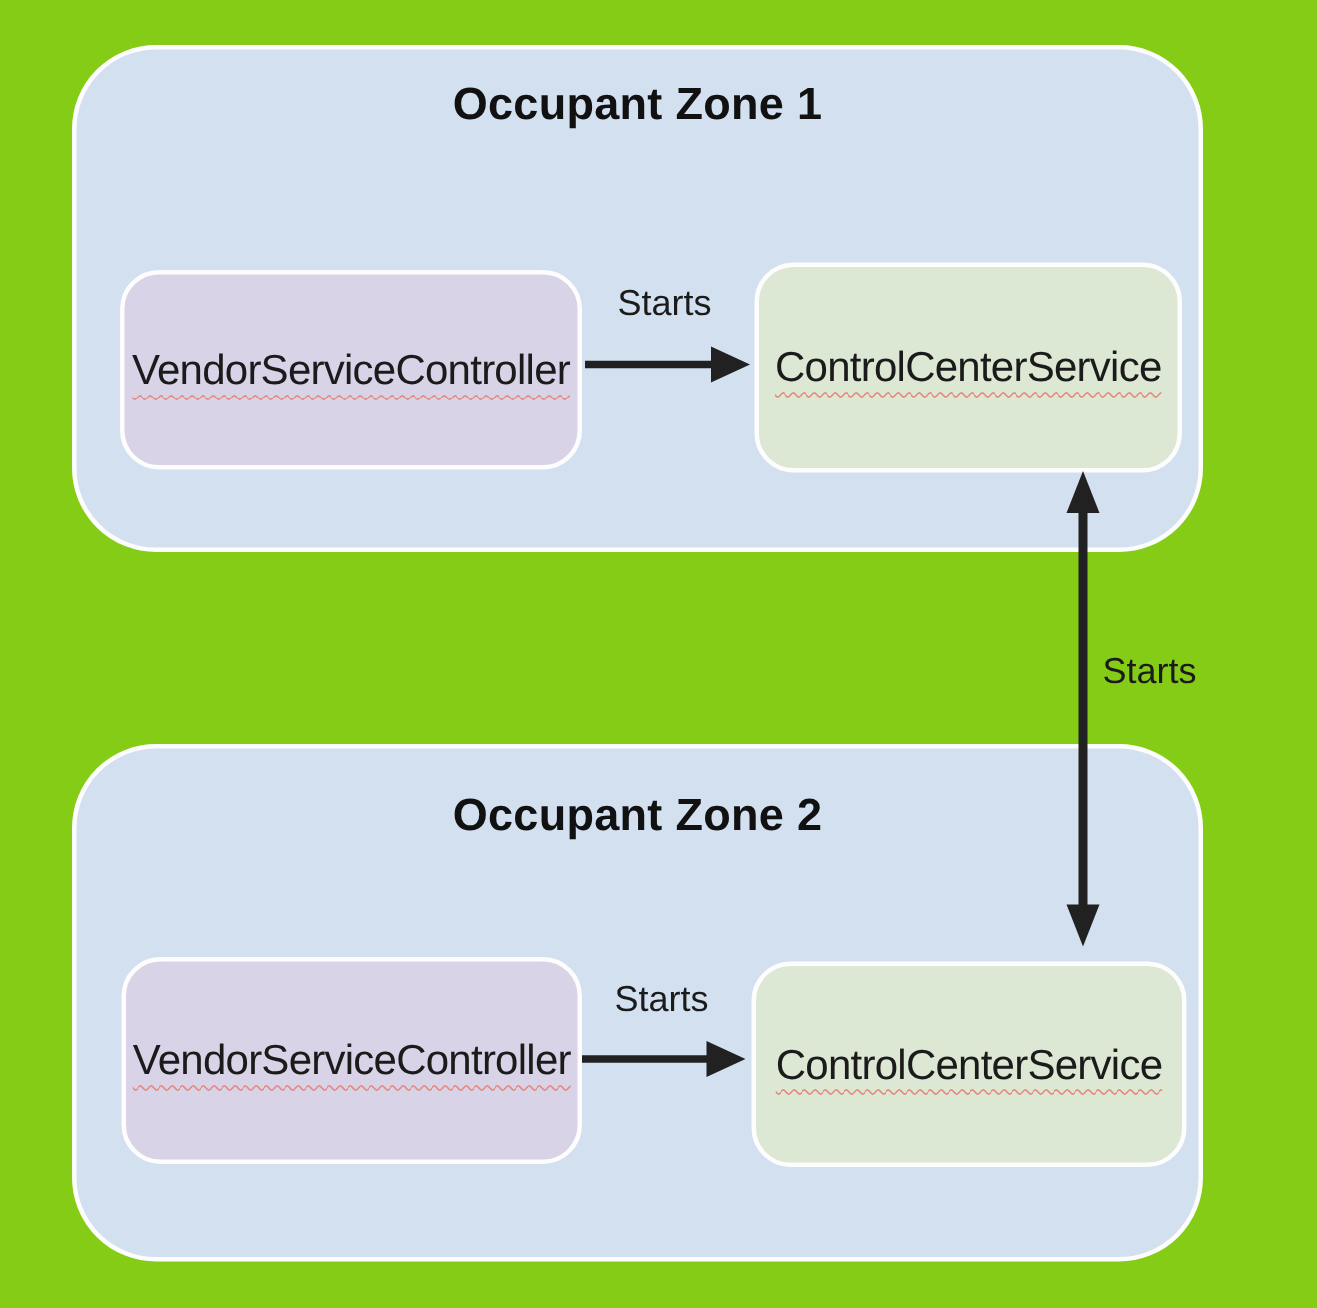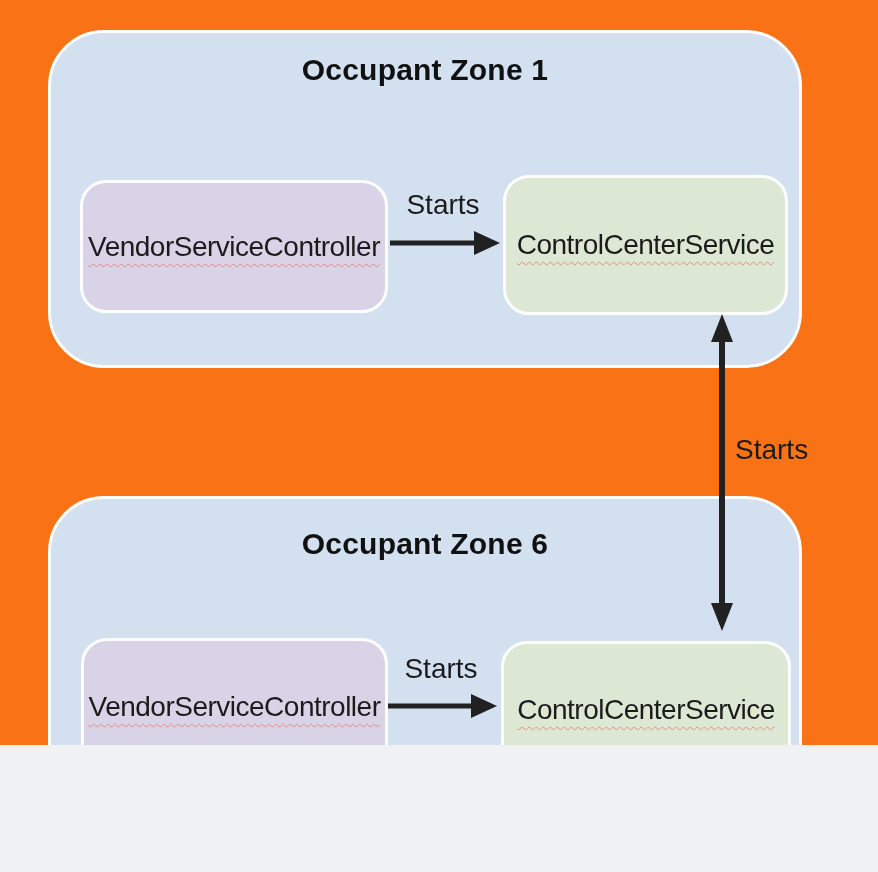--- a/index.html
+++ b/index.html
@@ -4,22 +4,22 @@
 <style>
   html, body {
     margin: 0;
     padding: 0;
     background: #f0f1f3;
     font-family: "Liberation Sans", sans-serif;
   }
   .canvas {
     position: relative;
     width: 878px;
-    height: 745px;
-    background: #f97316;
+    height: 872px;
+    background: #84cc16;
     overflow: hidden;
   }
   .zone {
     position: absolute;
     background: #d3e0f0;
     border: 3px solid #fdfdfe;
     border-radius: 56px;
     box-sizing: border-box;
   }
   .zone-1 { left: 48px; top: 30px; width: 754px; height: 338px; }
@@ -57,21 +57,21 @@
     text-underline-offset: 7px;
   }
   .node-vendor { background: #d8d3e6; }
   .node-control { background: #dce8d3; text-align: right; }
   .vendor-1 { left: 29px;  top: 147px; width: 308px; height: 133px; }
   .control-1 { left: 452px; top: 142px; width: 285px; height: 140px; }
   .vendor-2 { left: 30px;  top: 139px; width: 307px; height: 138px; }
   .control-2 { left: 450px; top: 142px; width: 290px; height: 137px; }
   .edge-label {
     position: absolute;
-    font-size: 28px;
+    font-size: 24px;
     color: #1b1b1b;
     white-space: nowrap;
   }
   .starts-1 { left: 386px; top: 189px; width: 114px; text-align: center; }
   .starts-2 { left: 384px; top: 653px; width: 114px; text-align: center; }
   .connect-label { left: 735px; top: 434px; }
   .arrow-layer {
     position: absolute;
     left: 0; top: 0;
     width: 878px;
@@ -88,21 +88,21 @@
     <div class="zone-title">Occupant Zone 1</div>
     <div class="node node-vendor vendor-1">
       <span class="node-label">VendorServiceController</span>
     </div>
     <div class="node node-control control-1">
       <span class="node-label">ControlCenterService</span>
     </div>
   </div>
 
   <div class="zone zone-2">
-    <div class="zone-title">Occupant Zone 6</div>
+    <div class="zone-title">Occupant Zone 2</div>
     <div class="node node-vendor vendor-2">
       <span class="node-label">VendorServiceController</span>
     </div>
     <div class="node node-control control-2">
       <span class="node-label">ControlCenterService</span>
     </div>
   </div>
 
   <svg class="arrow-layer" viewBox="0 0 878 872" xmlns="http://www.w3.org/2000/svg">
 

